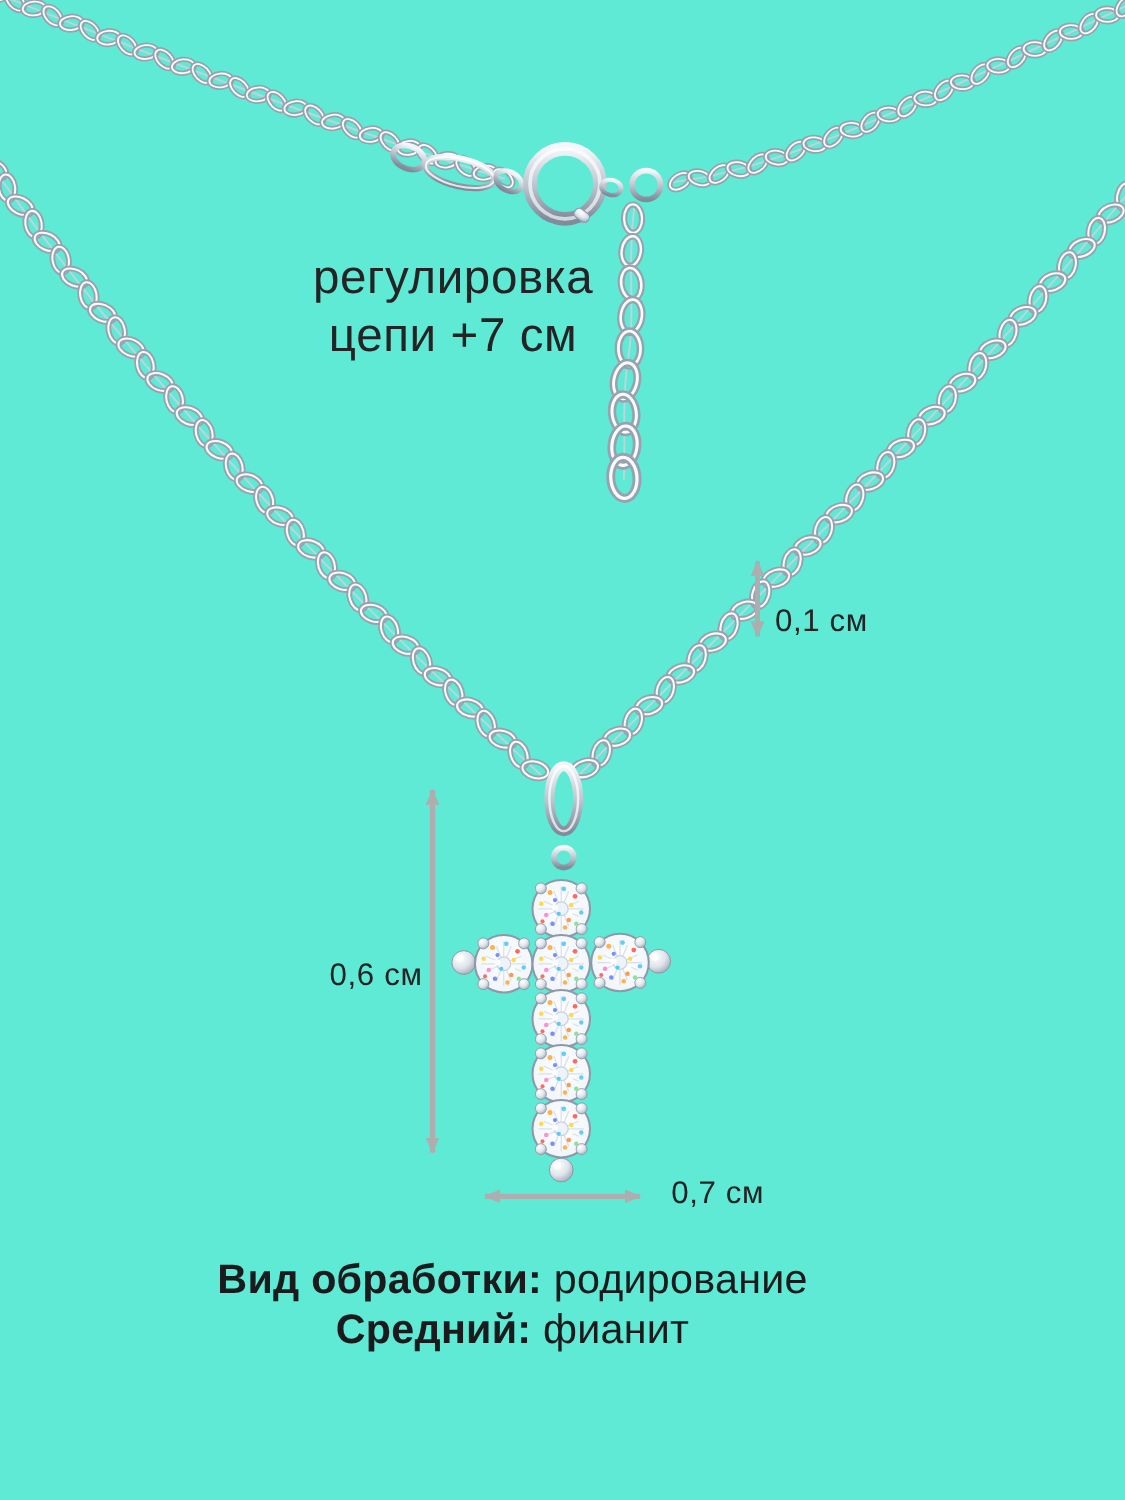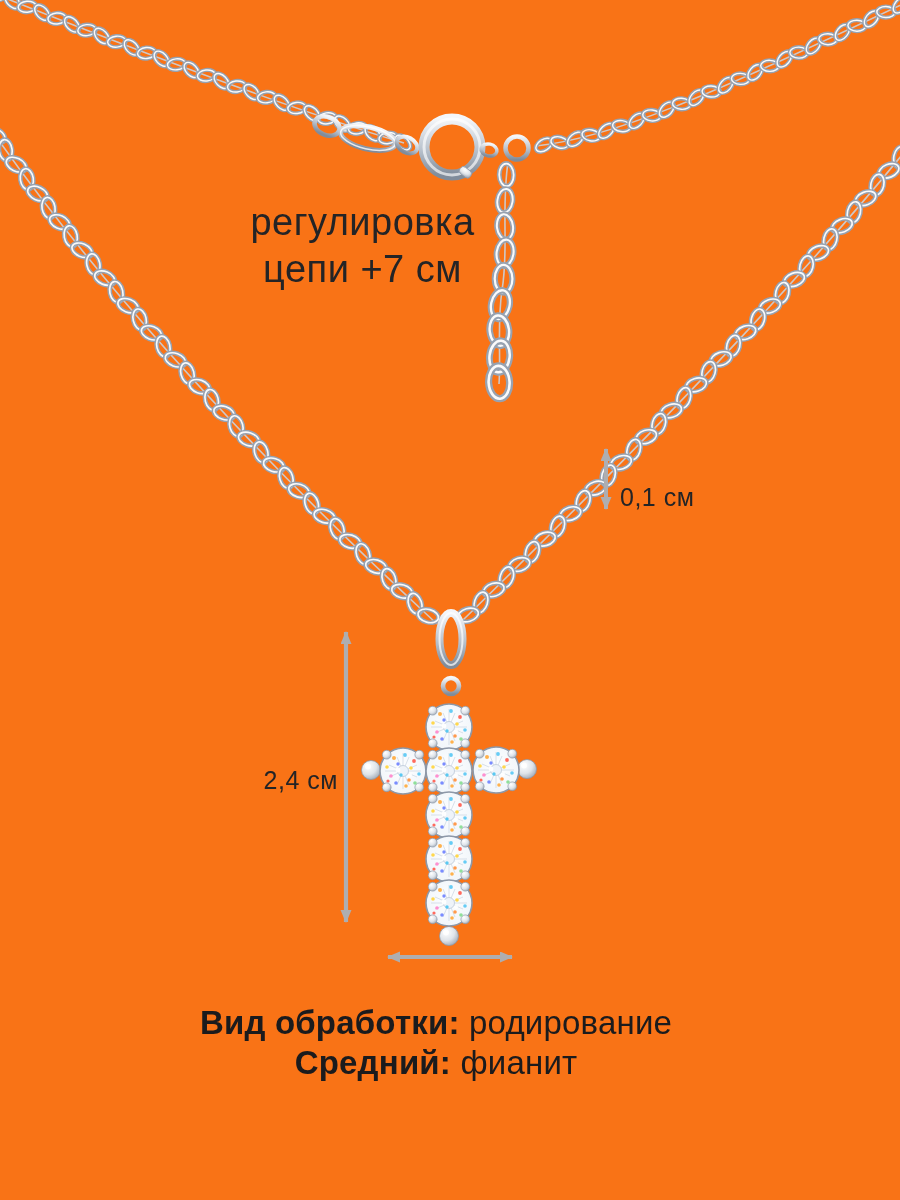--- a/index.html
+++ b/index.html
@@ -1,31 +1,31 @@
 <!DOCTYPE html>
 <html><head>
 <meta charset="utf-8">
 <style>
   html,body{margin:0;padding:0;background:#fff;}
   .canvas{
-    position:relative;width:900px;height:1200px;background:#f97316;
+    position:relative;width:900px;height:1200px;background:#5eead4;
     overflow:hidden;font-family:"Liberation Sans",sans-serif;color:#202022;
   }
   .canvas svg.scene{position:absolute;left:0;top:0;}
   .note{
     position:absolute;left:210px;top:199px;width:305px;
     font-size:38px;line-height:47px;text-align:center;letter-spacing:.5px;color:#242426;
   }
   .meas{position:absolute;font-size:25px;letter-spacing:.5px;color:#242426;white-space:nowrap;}
   .meas.m01{left:620px;top:483px;}
   .meas.m14{left:238px;top:766px;width:100px;text-align:right;}
   .meas.m07{left:537px;top:940px;}
   .specs{
     position:absolute;left:0;top:1003px;width:820px;text-align:center;
-    font-size:33px;line-height:40px;color:#1b1b1d;letter-spacing:.2px;margin-left:26px;
+    font-size:33px;line-height:40px;color:#1b1b1d;letter-spacing:.2px;
   }
   .spec-label{font-weight:700;}
   .spec-value{font-weight:400;}
   path.chain-path{fill:none;stroke:#c9d1db;stroke-width:1.6;opacity:.9;}
 </style>
 </head>
 <body>
 
 <div class="canvas">
 
@@ -679,20 +679,21 @@
       <line x1="388" y1="957" x2="512" y2="957" marker-start="url(#ah)" marker-end="url(#ah)"></line>
       <line x1="606" y1="449" x2="606" y2="509" stroke-width="4" marker-start="url(#ah)" marker-end="url(#ah)"></line>
     </g>
   </svg>
 
   <div class="note">
     <div>регулировка</div>
     <div>цепи +7 см</div>
   </div>
   <div class="meas m01">0,1 см</div>
-  <div class="meas m14">2,4 см</div>
+  <div class="meas m14">0,6 см</div>
+  <div class="meas m07">0,7 см</div>
 
   <div class="specs">
     <div class="spec-row"><span class="spec-label">Вид обработки:</span> <span class="spec-value">родирование</span></div>
     <div class="spec-row"><span class="spec-label">Средний:</span> <span class="spec-value">фианит</span></div>
   </div>
 
 </div>
 
 </body></html>

